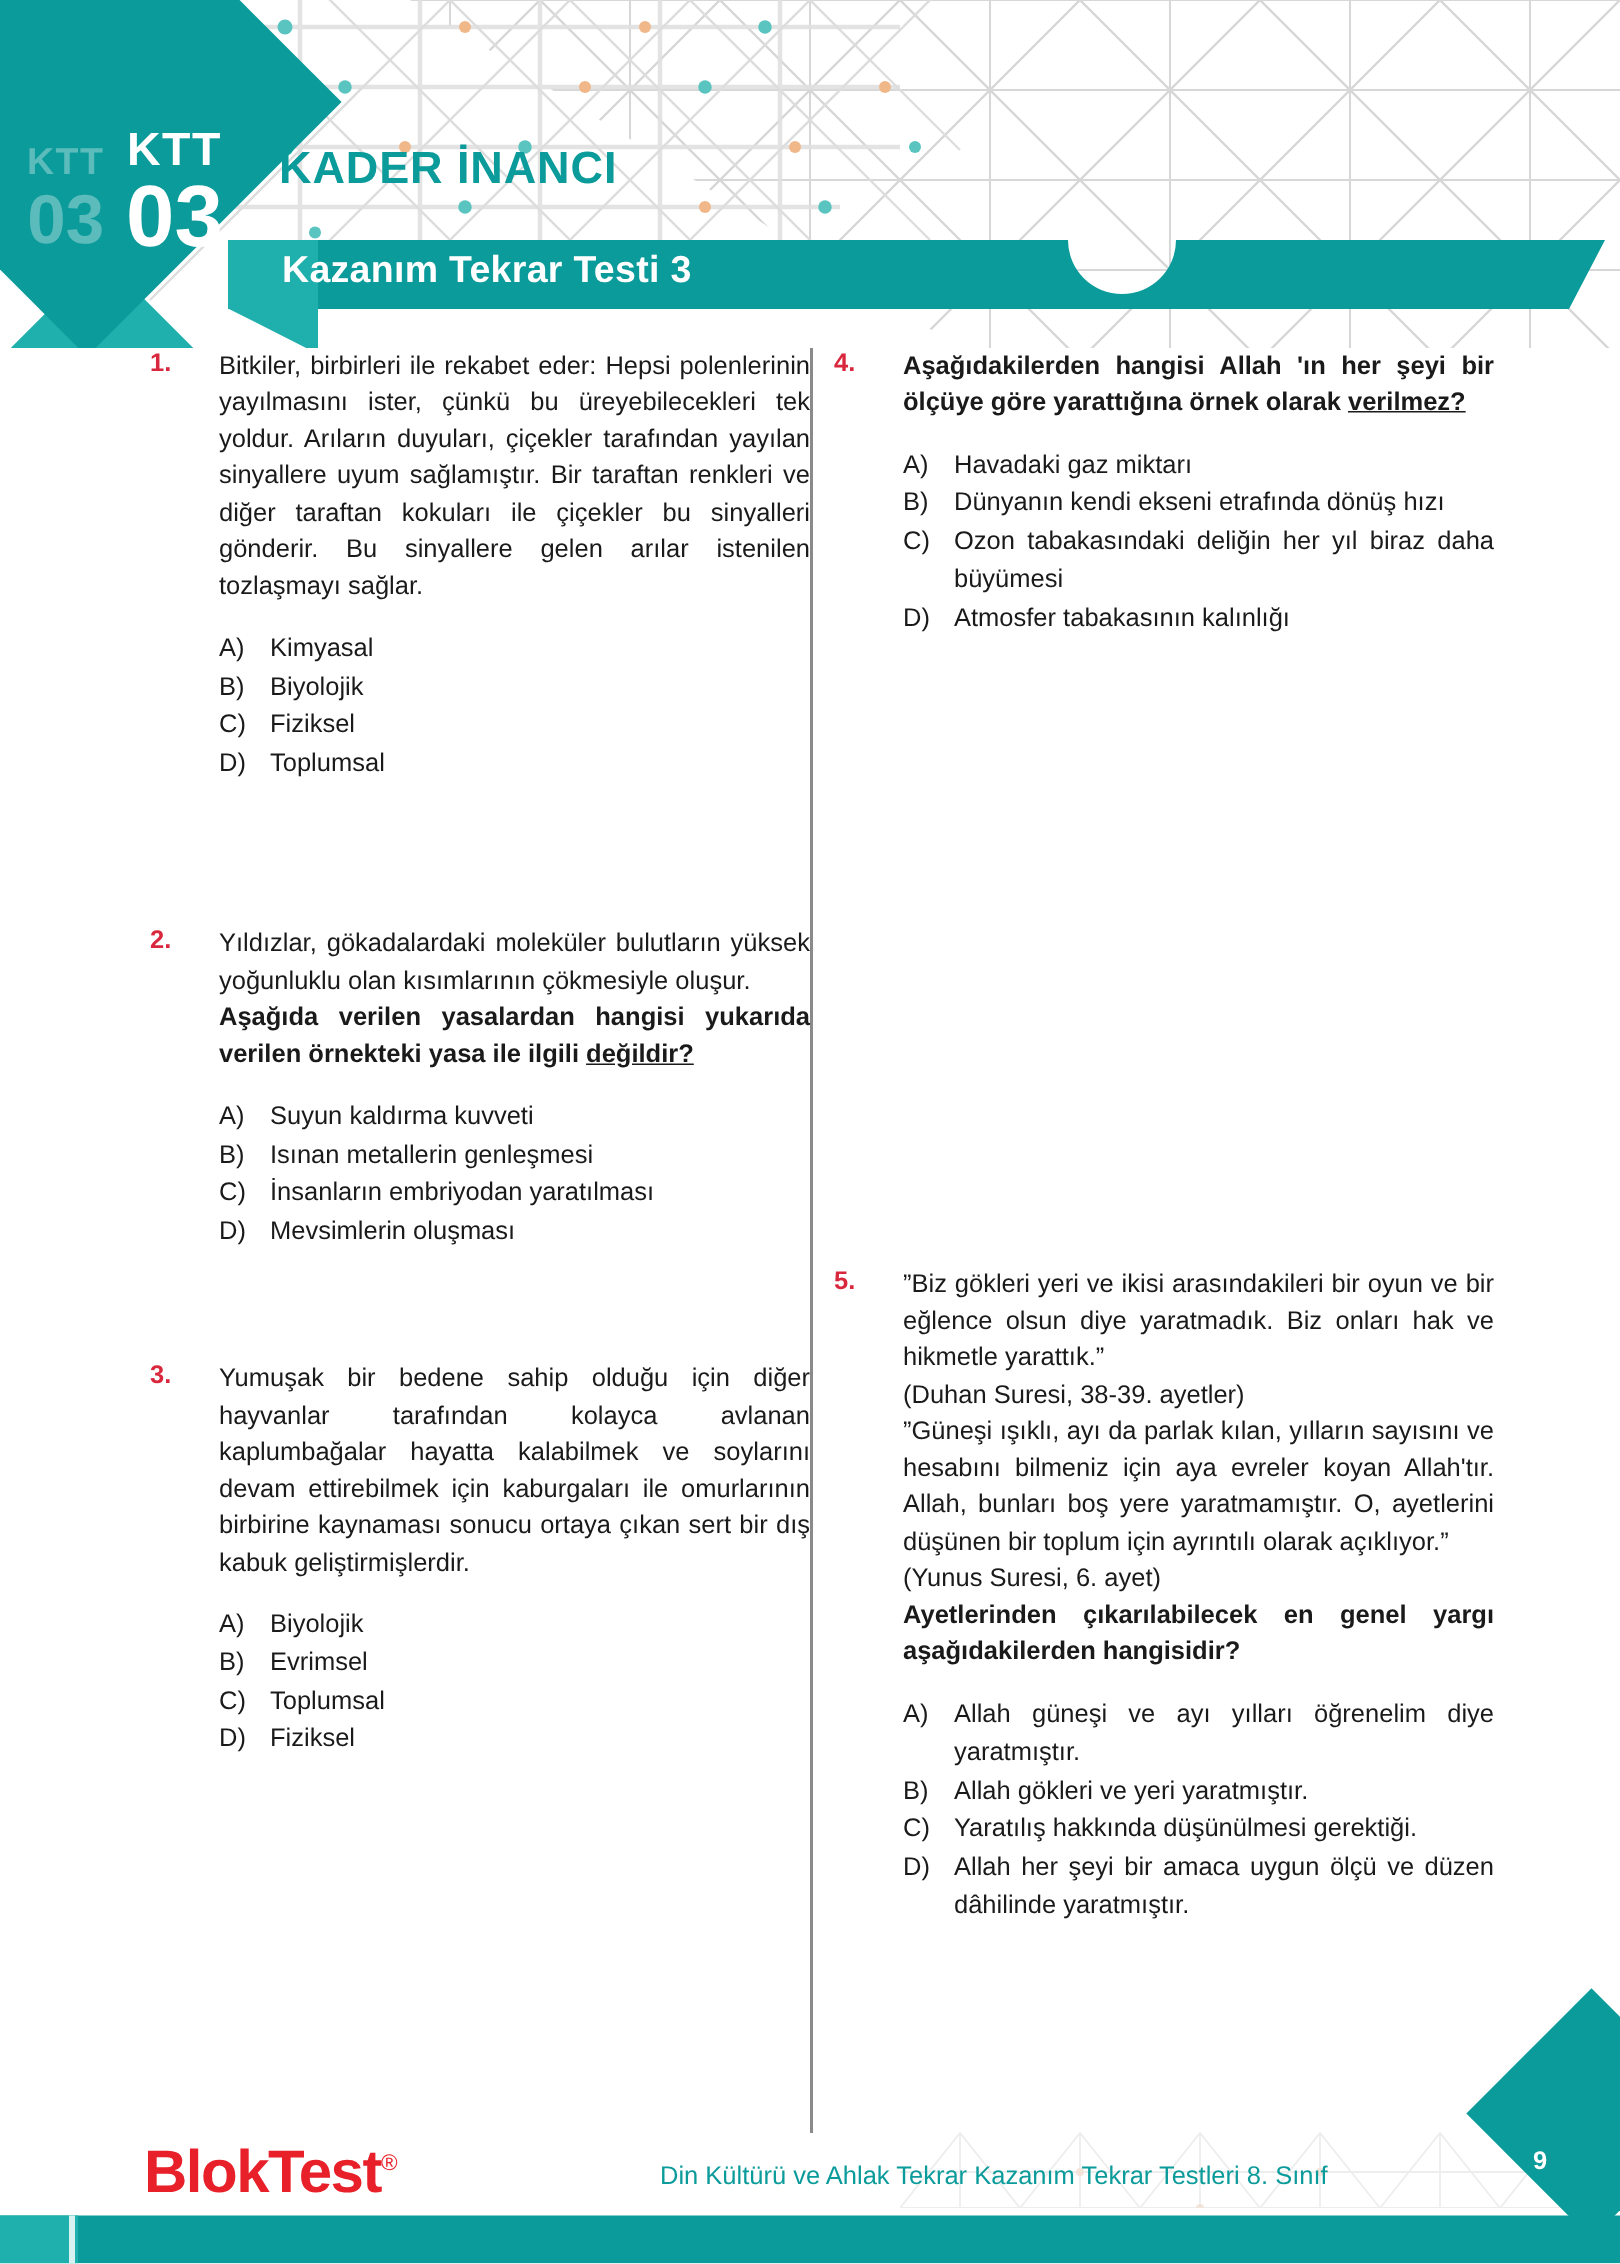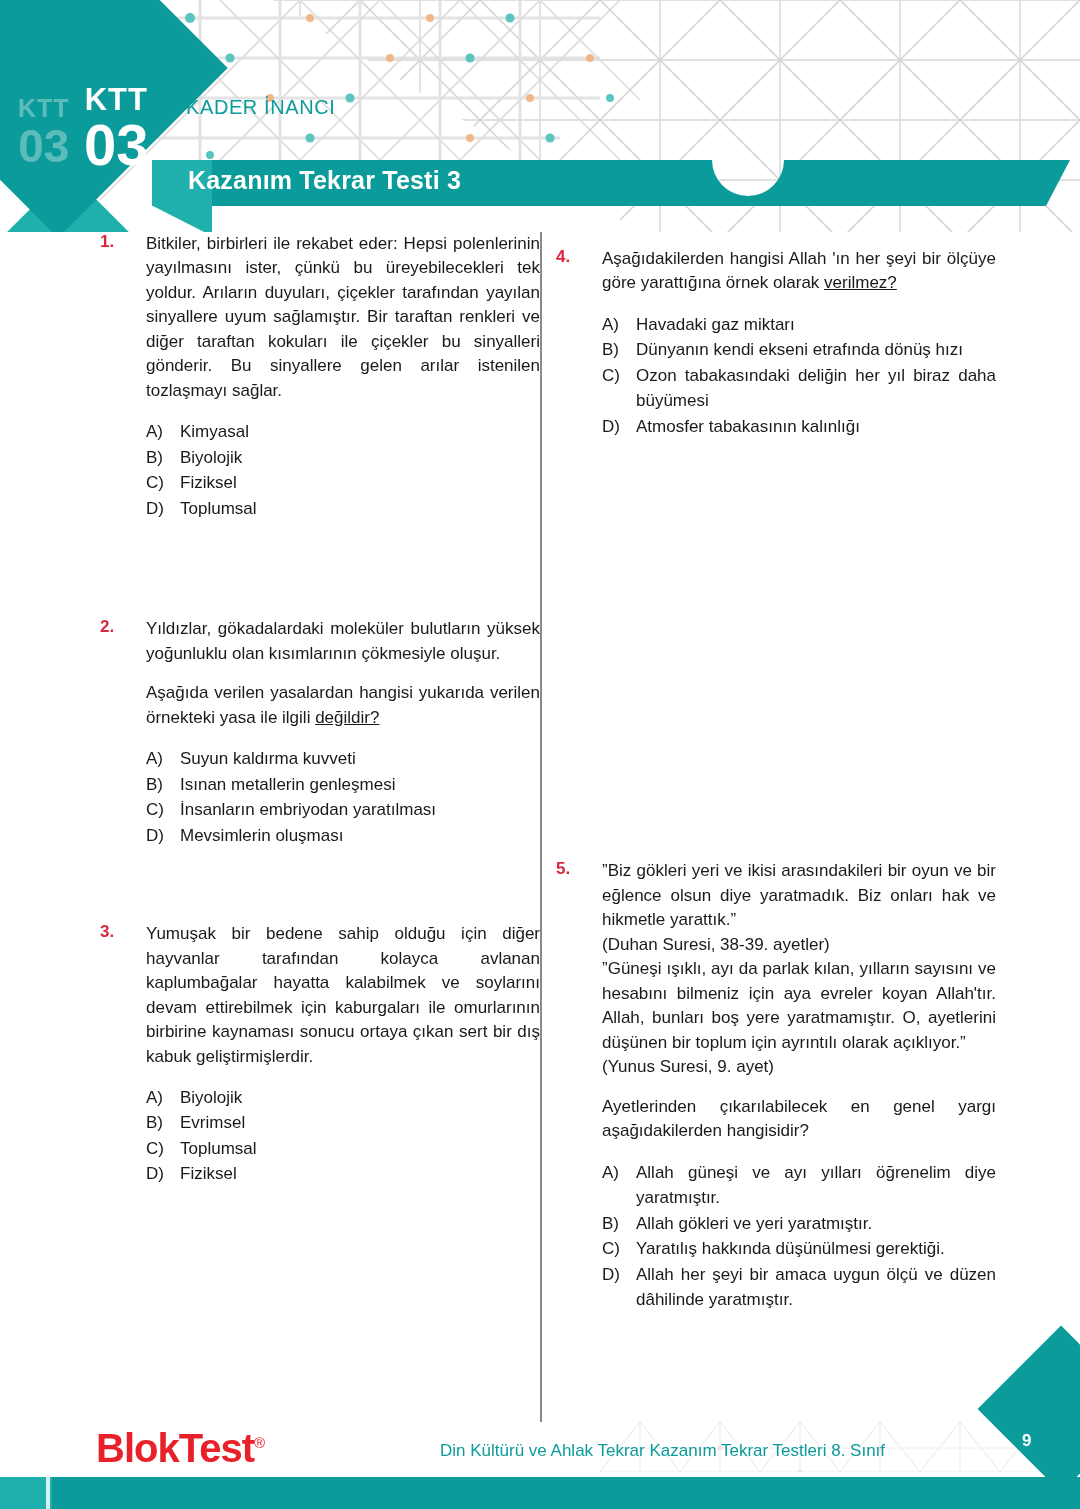--- a/index.html
+++ b/index.html
@@ -115,22 +115,22 @@
     font-weight: bold;
   }
   .badge-main .bm-ktt { font-size: 31px; letter-spacing: 1px; display: block; }
   .badge-main .bm-num { font-size: 58px; display: block; margin-top: 1px; }
 
   .unit-title {
     position: absolute;
     left: 186px;
     top: 96px;
     z-index: 5;
-    font-size: 20px;
-    font-weight: normal;
+    font-size: 30px;
+    font-weight: bold;
     color: #0C9B9B;
     letter-spacing: 0.6px;
     white-space: nowrap;
     text-align: center;
   }
 
   
   .divider {
     position: absolute;
     left: 540px;
@@ -167,23 +167,22 @@
     line-height: 1.44;
     color: #1a1a1a;
     text-align: justify;
   }
 
   .q-stem {
     text-align: justify;
   }
 
   .q-prompt {
-    font-weight: normal;
+    font-weight: bold;
     text-align: justify;
-    margin-top: 15px;
   }
 
   .u { text-decoration: underline; }
 
   .q-source {
     text-align: left;
   }
 
   .opts {
     margin-top: 16px;
@@ -501,21 +500,21 @@
         </div>
       </div>
     </div>
 
     <div class="q">
       <span class="q-num">5.</span>
       <div class="q-body">
         <div class="q-stem">”Biz gökleri yeri ve ikisi arasındakileri bir oyun ve bir eğlence olsun diye yaratmadık. Biz onları hak ve hikmetle yarattık.”</div>
         <div class="q-source">(Duhan Suresi, 38-39. ayetler)</div>
         <div class="q-stem">”Güneşi ışıklı, ayı da parlak kılan, yılların sayısını ve hesabını bilmeniz için aya evreler koyan Allah'tır. Allah, bunları boş yere yaratmamıştır. O, ayetlerini düşünen bir toplum için ayrıntılı olarak açıklıyor.”</div>
-        <div class="q-source">(Yunus Suresi, 9. ayet)</div>
+        <div class="q-source">(Yunus Suresi, 6. ayet)</div>
         <div class="q-prompt">Ayetlerinden çıkarılabilecek en genel yargı aşağıdakilerden hangisidir?</div>
       </div>
       <div class="opts">
         <div class="opt opt-just">
           <span class="opt-letter">A)</span>
           <span>Allah güneşi ve ayı yılları öğrenelim diye yaratmıştır.</span>
         </div>
         <div class="opt opt-just">
           <span class="opt-letter">B)</span>
           <span>Allah gökleri ve yeri yaratmıştır.</span>

